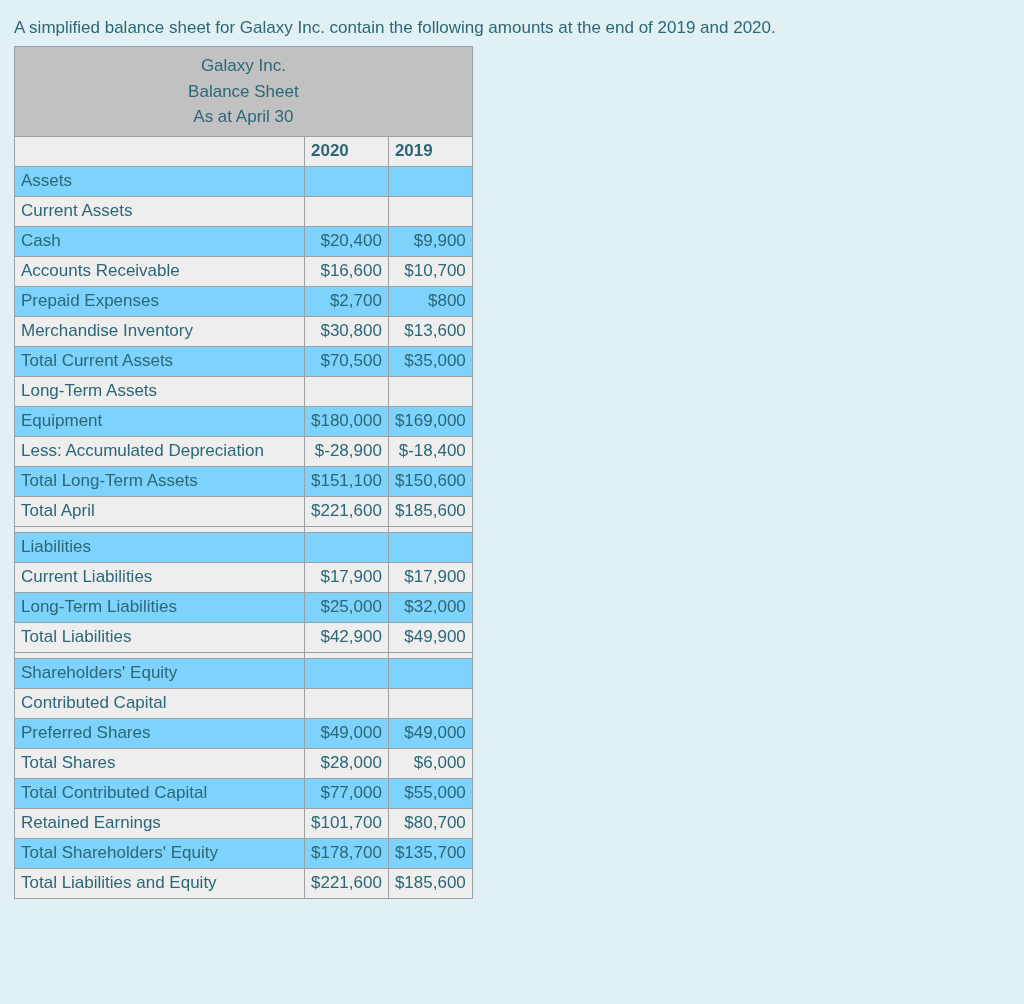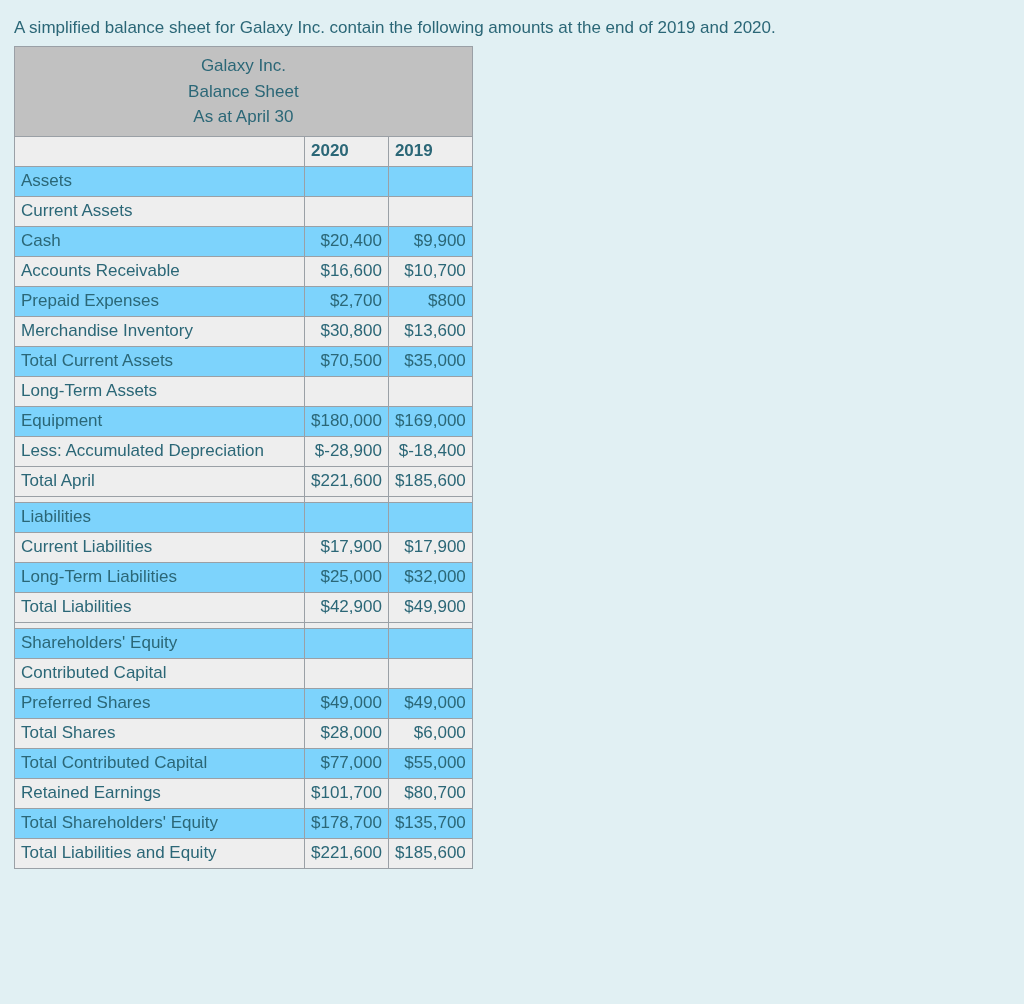--- a/index.html
+++ b/index.html
@@ -119,20 +119,25 @@
   <tr class="even">
         <td class="label-col">Equipment</td>
         <td class="val">$180,000</td>
         <td class="val">$169,000</td>
       </tr>
   <tr class="odd">
         <td class="label-col">Less: Accumulated Depreciation</td>
         <td class="val">$-28,900</td>
         <td class="val">$-18,400</td>
       </tr>
+  <tr class="even">
+        <td class="label-col">Total Long-Term Assets</td>
+        <td class="val">$151,100</td>
+        <td class="val">$150,600</td>
+      </tr>
   <tr class="odd">
         <td class="label-col">Total April</td>
         <td class="val">$221,600</td>
         <td class="val">$185,600</td>
       </tr>
 
   <tr class="spacer">
         <td></td>
         <td></td>
         <td></td>

